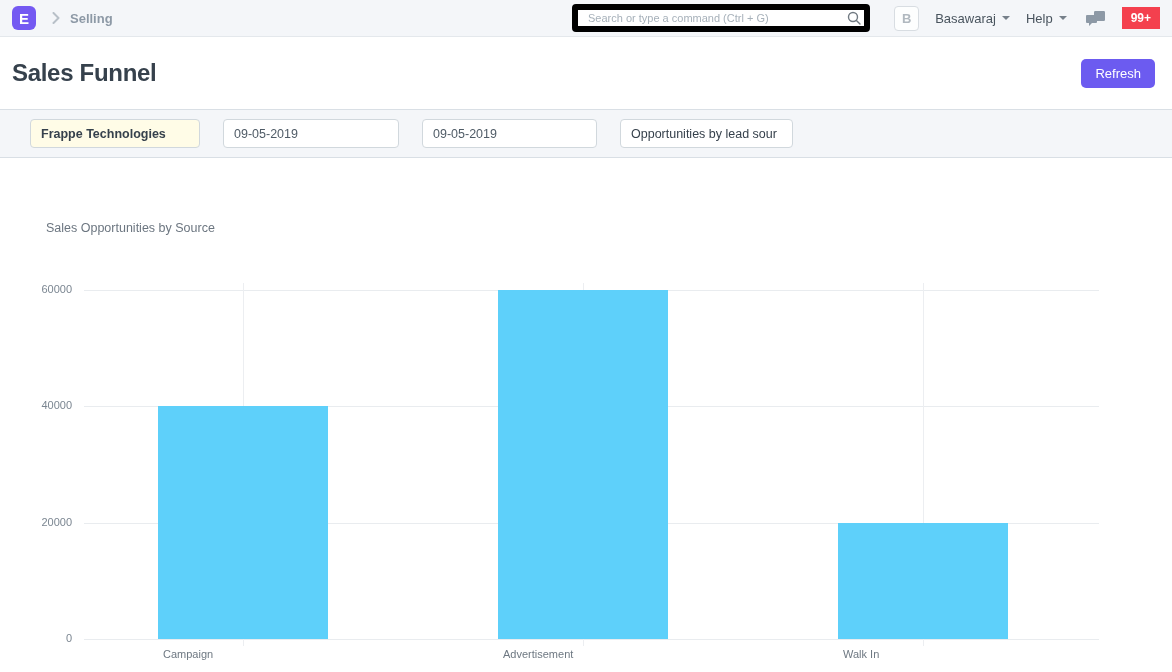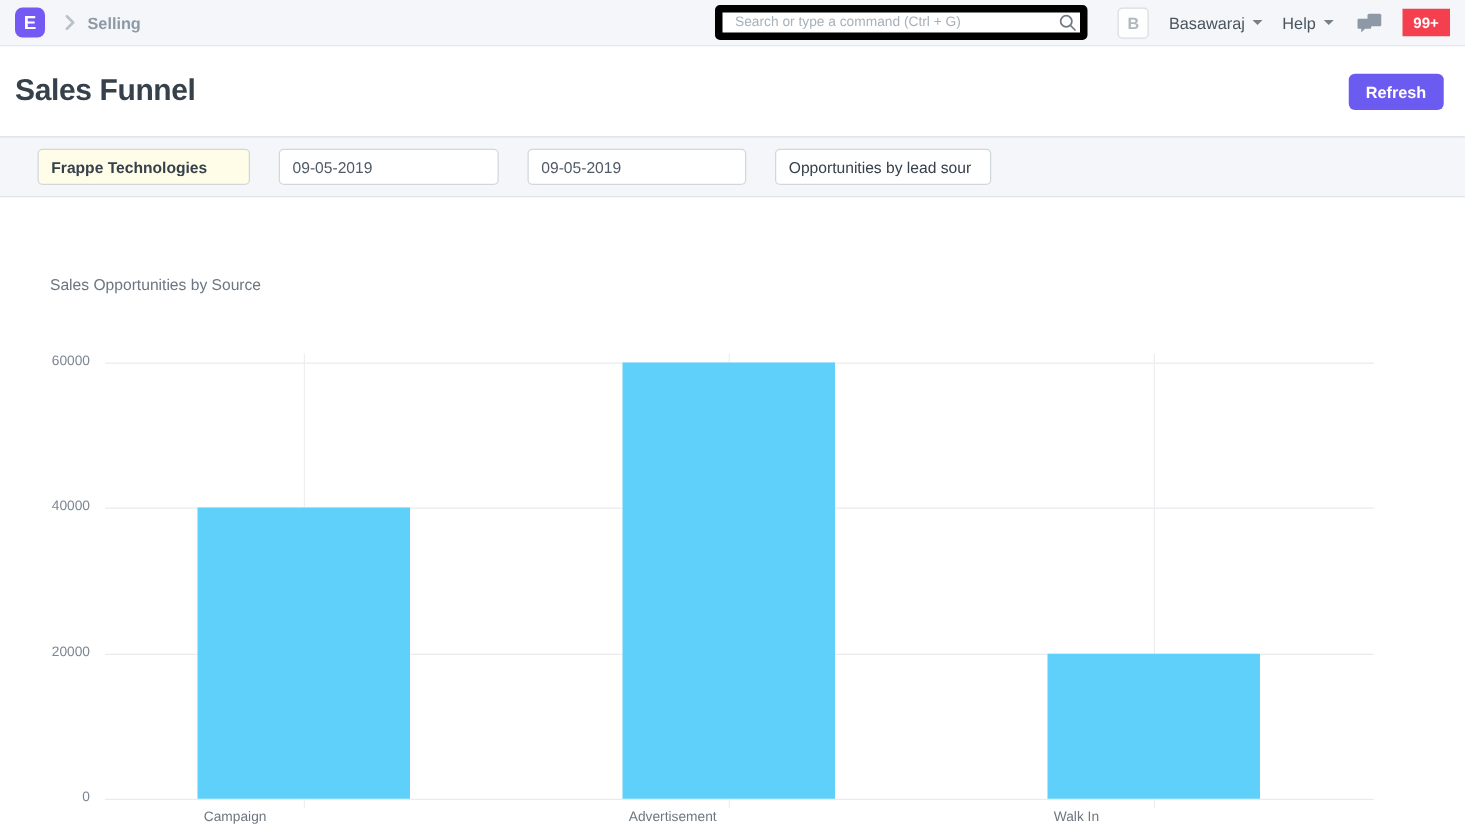--- a/index.html
+++ b/index.html
@@ -28,34 +28,34 @@
     border-right:4px solid transparent; border-top:4px solid #76808a; margin-left:6px; }
   .chat-wrap { margin-left:18px; cursor:pointer; display:flex; align-items:center; }
   .badge { margin-left:16px; background:#f4404e; color:#fff; font-size:12px; font-weight:bold;
     border-radius:0; padding:4px 9px; line-height:1.2; cursor:pointer; }
 
   
   .page-head { height:72px; display:flex; align-items:center; justify-content:space-between;
     padding:0 17px 0 12px; background:#fff; }
   .page-title { font-size:24px; font-weight:700; color:#36414c; letter-spacing:-0.3px; }
   .btn-primary { background:#6c5bf0; color:#fff; border:none; border-radius:5px; font-size:13px;
-    font-weight:700; padding:7px 14px; cursor:pointer; font-family:"Liberation Sans", sans-serif; }
+    font-weight:400; padding:7px 14px; cursor:pointer; font-family:"Liberation Sans", sans-serif; }
 
   
   .filter-bar { height:49px; background:#f4f6f9; border-top:1px solid #d9dfe5; border-bottom:1px solid #d9dfe5;
     display:flex; align-items:center; padding-left:30px; gap:23px; }
   .filter-bar input { height:29px; border:1px solid #d1d8dd; border-radius:4px; background:#fff;
     font-size:12.5px; padding:0 10px; color:#4f5b66; outline:none; font-family:"Liberation Sans", sans-serif; }
   .f-company { width:170px; background:#fffce7 !important; font-weight:bold; color:#36414c !important; }
   .f-from { width:176px; } .f-to { width:175px; }
   .f-type { width:173px; color:#36414c !important; }
 
   
   .chart-area { position:relative; height:515px; background:#fff; }
-  .chart-title { position:absolute; left:40px; top:63px; font-size:12.5px; color:#6c7680; }
+  .chart-title { position:absolute; left:46px; top:63px; font-size:12.5px; color:#6c7680; }
   .gridline-h { position:absolute; height:1px; background:#e9ecef; left:84px; width:1015px; }
   .gridline-v { position:absolute; width:1px; background:#eceef1; }
   .ytick { position:absolute; left:16px; width:56px; text-align:right; font-size:11px; color:#7b8691; }
   .xtick { position:absolute; font-size:11px; color:#6e7882; }
   .bar { position:absolute; z-index:2; }
 </style>
 </head>
 <body>
 
 <div class="navbar">

